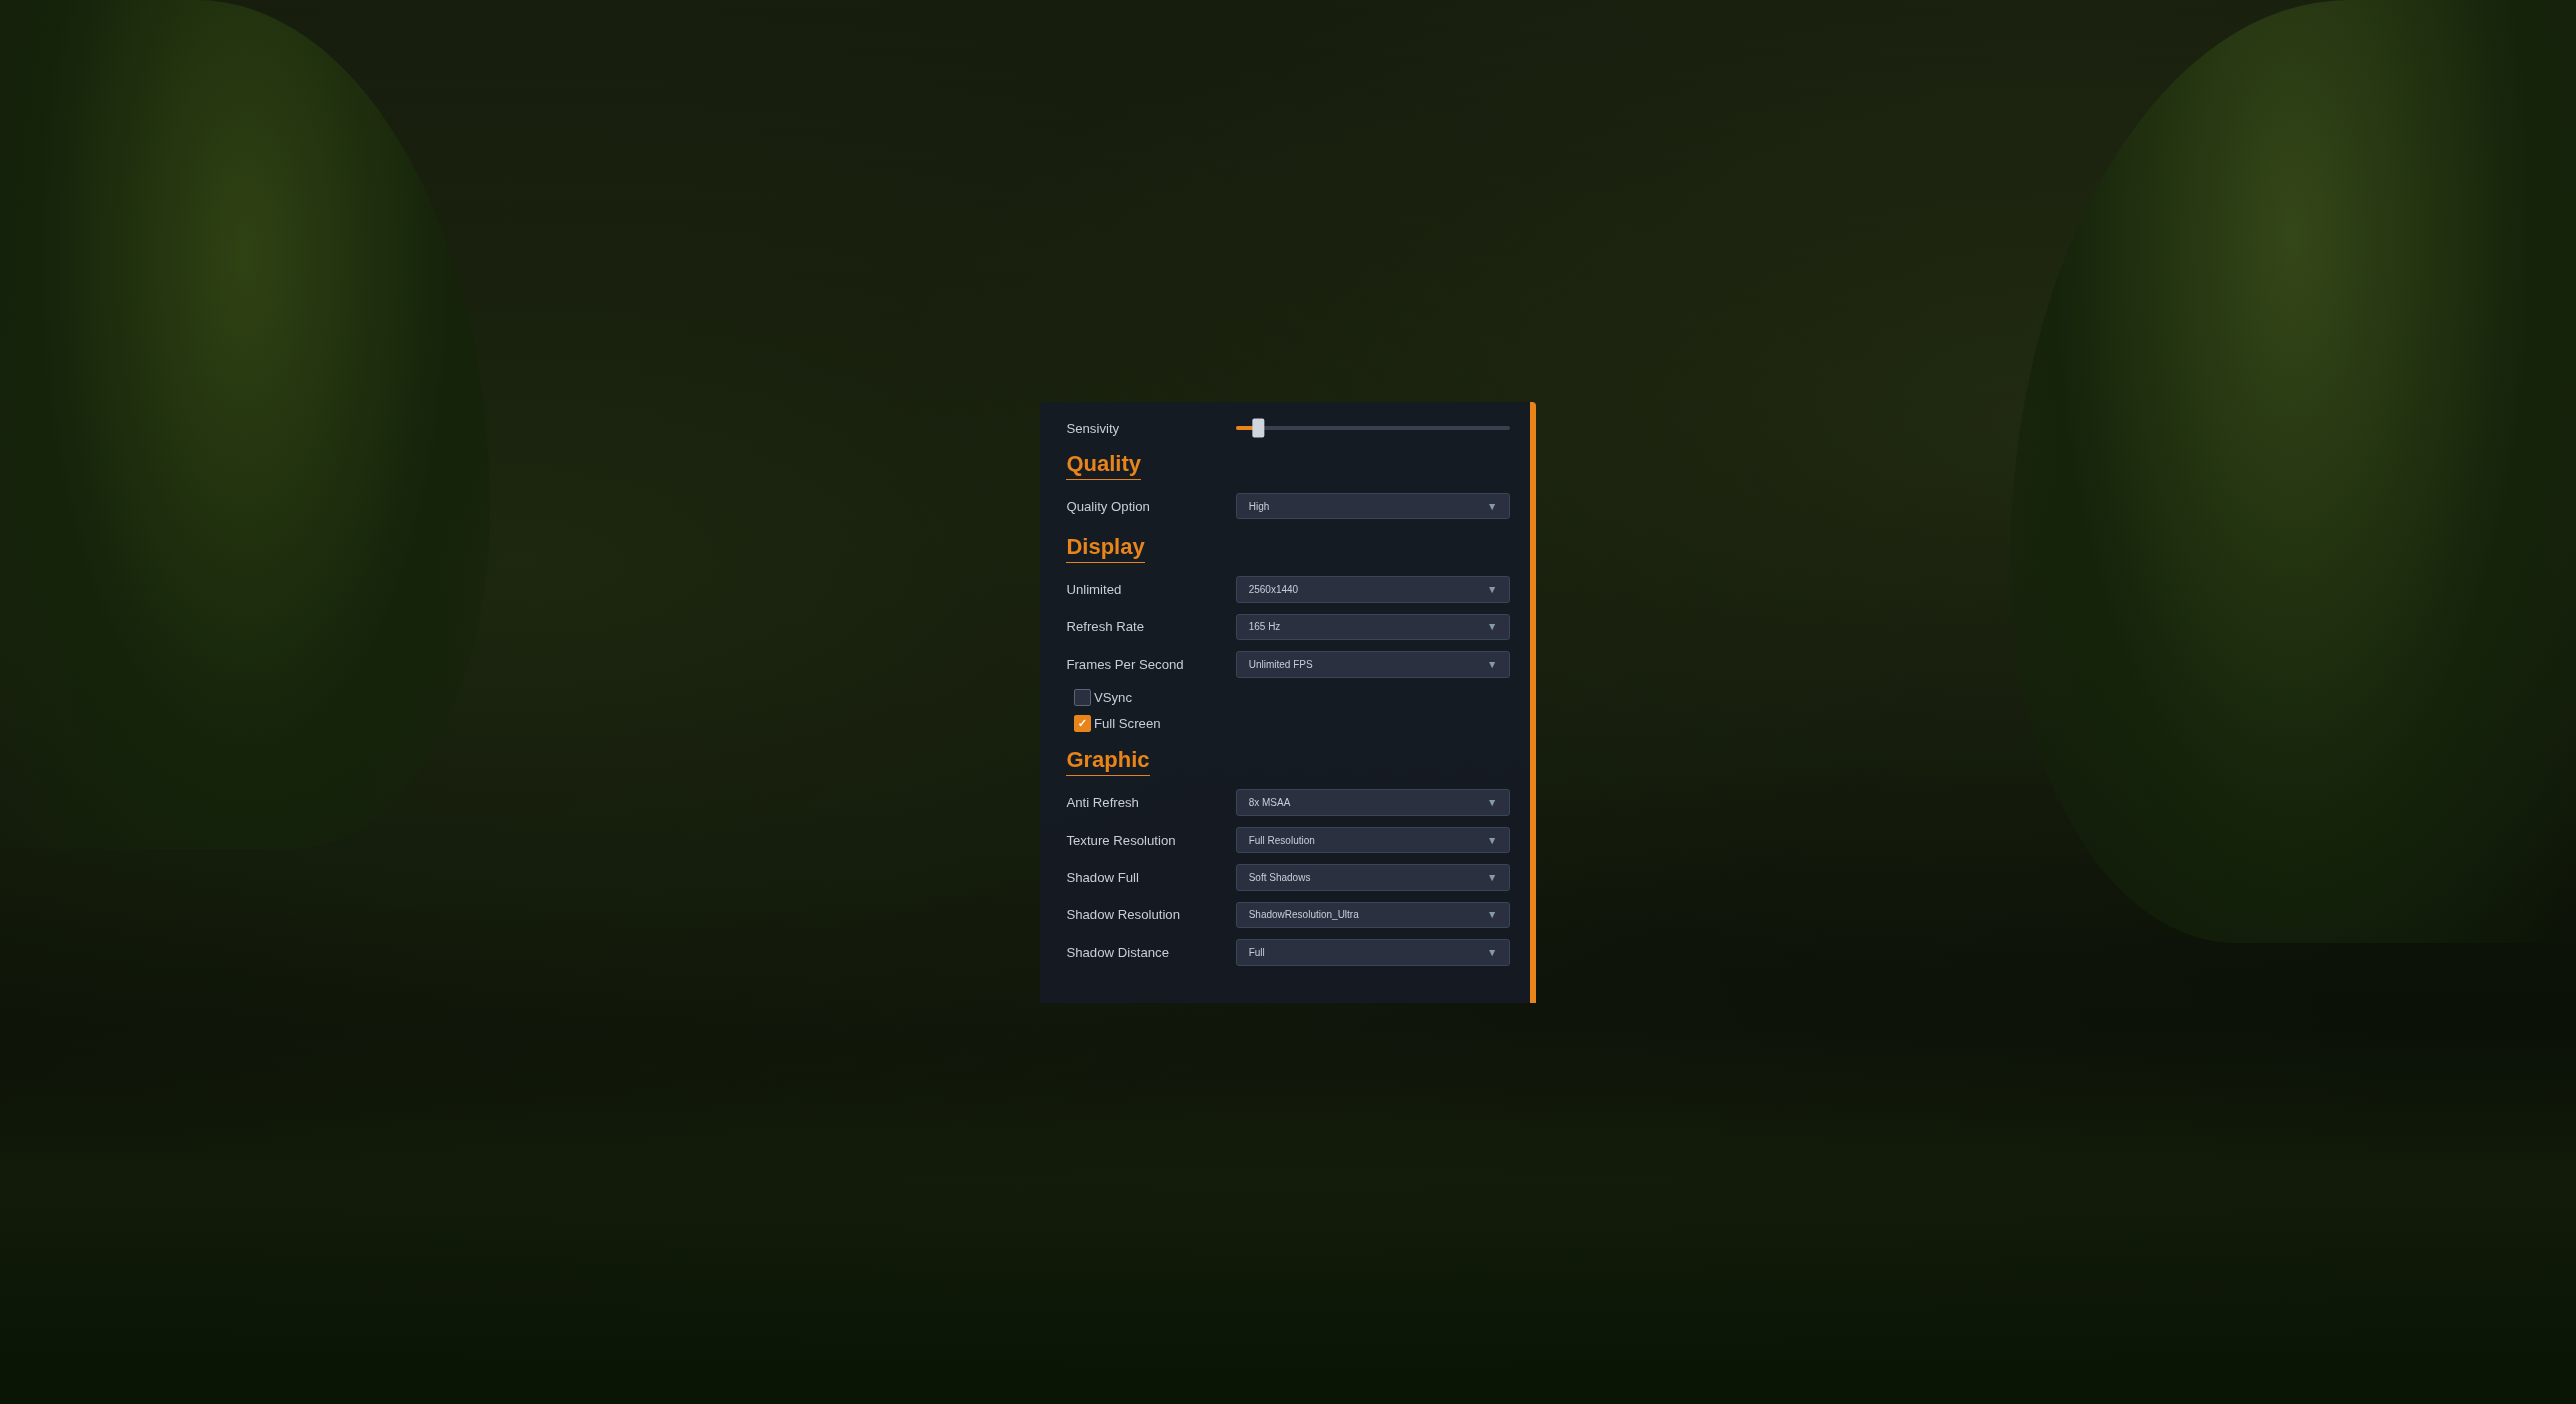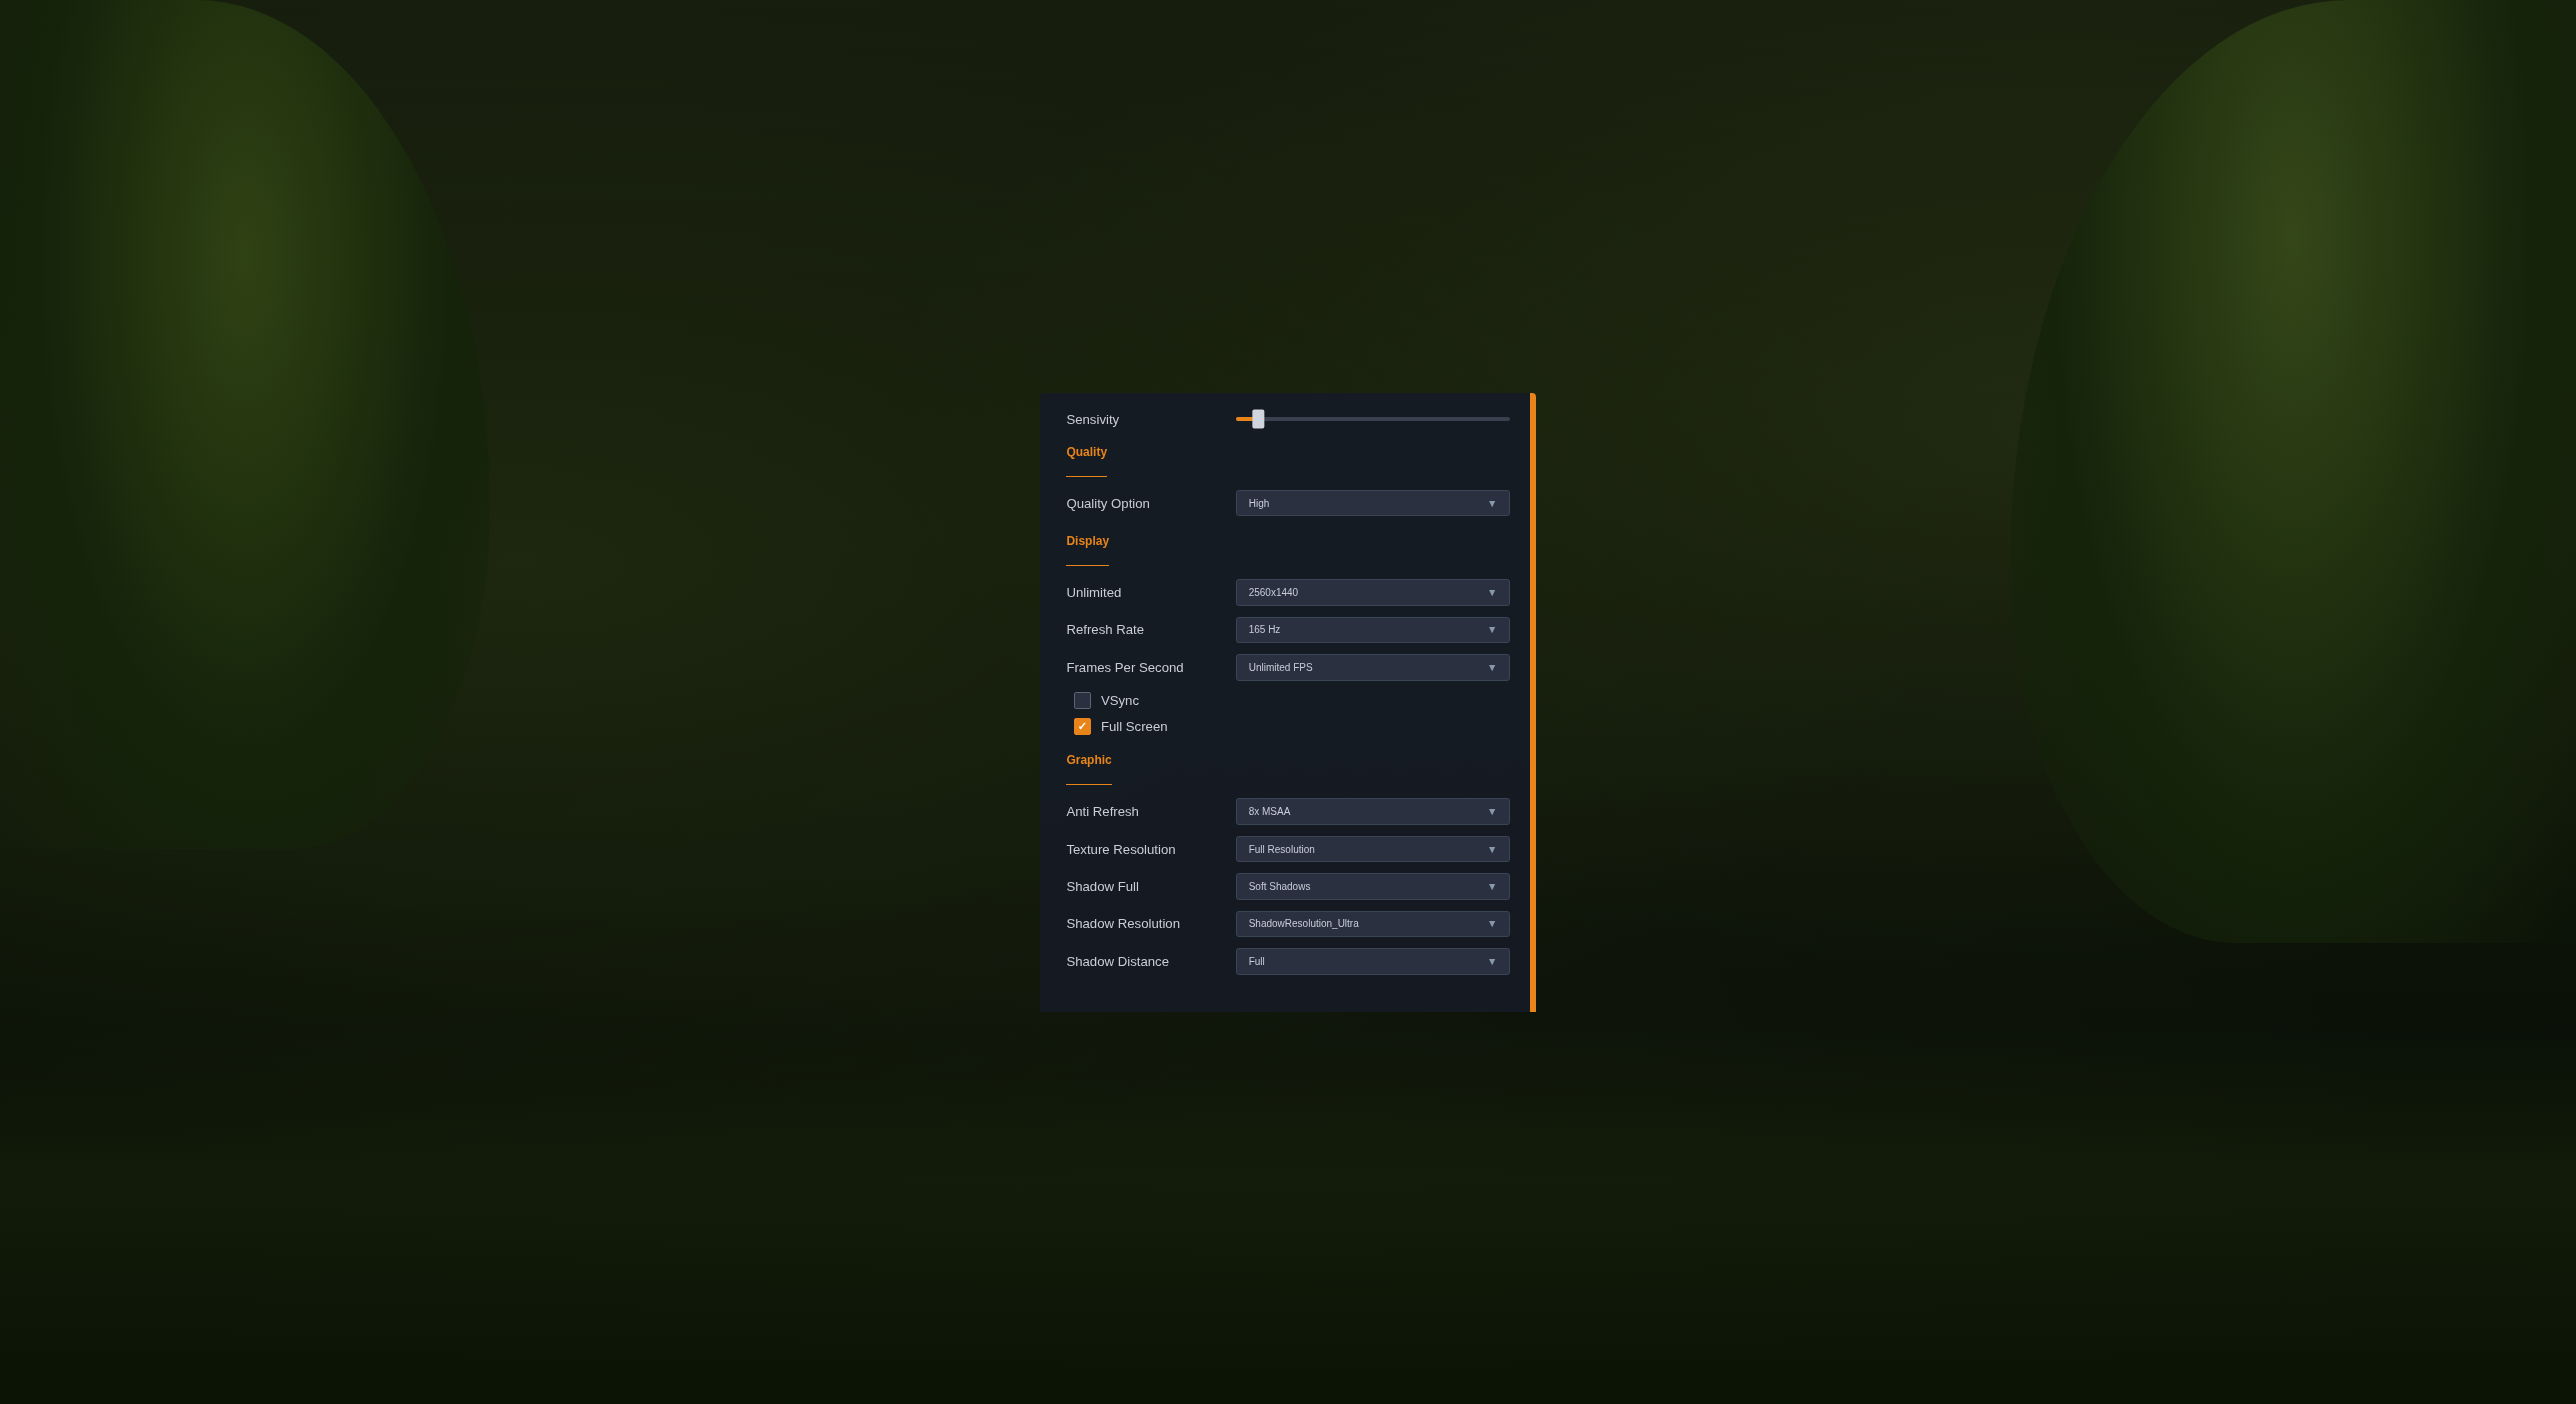--- a/index.html
+++ b/index.html
@@ -84,25 +84,25 @@
       position: absolute;
       right: 0;
       top: 0;
       bottom: 0;
       width: 5.7px;
       background: #e8841a;
     }
 
     
     .section-heading {
-      font-size: 12px;
+      font-size: 22px;
       font-weight: 700;
       color: #e8841a;
       margin-bottom: 13.2px;
-      padding-bottom: 17px;
+      padding-bottom: 2px;
       border-bottom: 1.9px solid #e8841a;
       display: inline-block;
     }
 
     .setting-row {
       display: flex;
       align-items: center;
       justify-content: space-between;
       margin-bottom: 11.3px;
     }
@@ -172,21 +172,21 @@
 
     .dropdown-arrow {
       font-size: 10.4px;
       color: #8899aa;
     }
 
     
     .checkbox-row {
       display: flex;
       align-items: center;
-      gap: 10px;
+      gap: 3px;
       margin-bottom: 9.4px;
       margin-left: 7.5px;
     }
 
     .checkbox {
       width: 17px;
       height: 17px;
       border: 1.9px solid #5a6575;
       border-radius: 1.9px;
       background: #2a3040;

